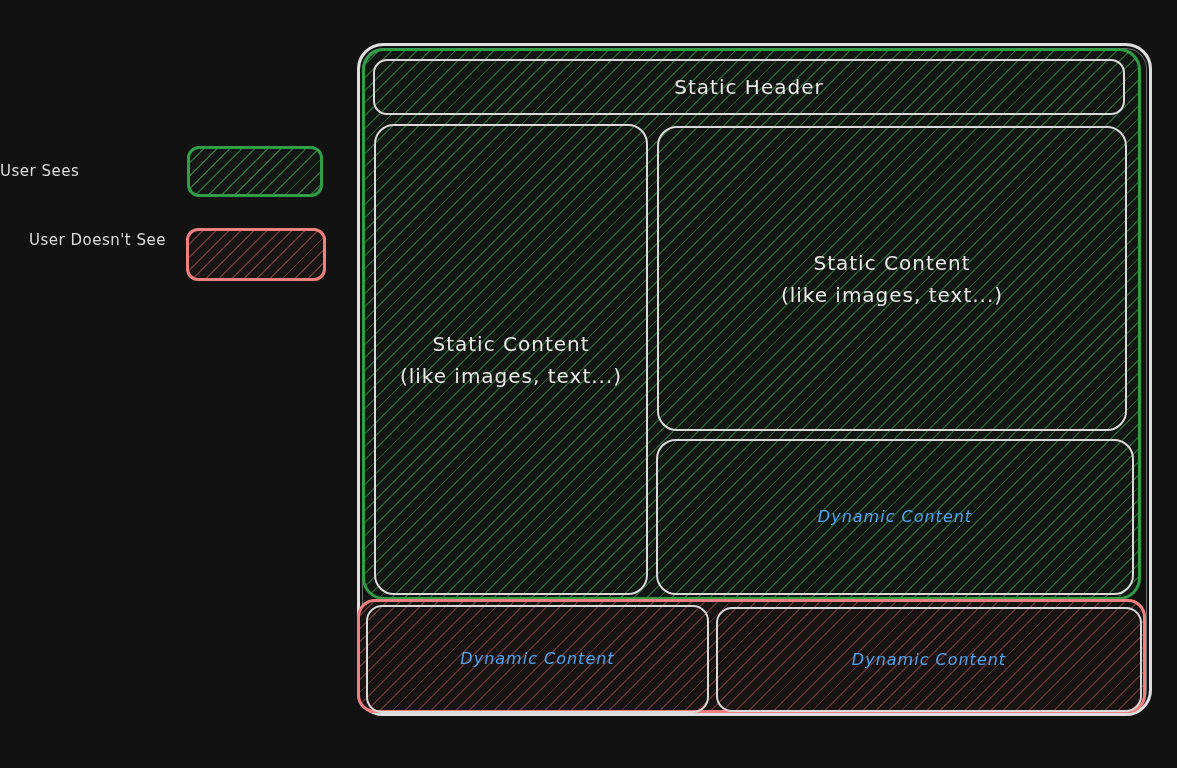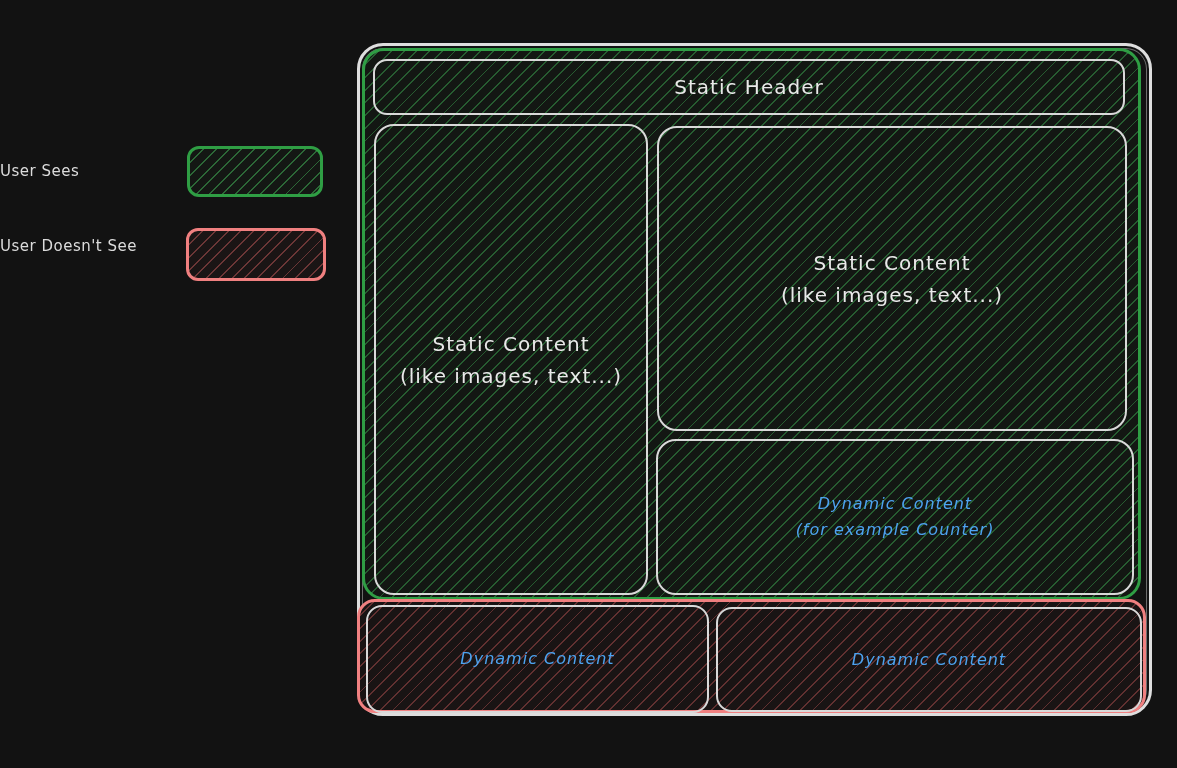--- a/index.html
+++ b/index.html
@@ -143,21 +143,21 @@
   .txt-line { display: block; }
 </style>
 </head>
 <body>
 
 <div class="canvas">
 
   <div class="legend-label" style="top: 162px;">User Sees</div>
   <div class="legend-swatch swatch-green"></div>
 
-  <div class="legend-label" style="top: 237px;">User Doesn't See</div>
+  <div class="legend-label" style="top: 231px; padding-left: 29px;">User Doesn't See</div>
   <div class="legend-swatch swatch-red"></div>
 
   <div class="page-frame">
 
     <div class="visible-region">
 
       <div class="wire-box static-header-box">
         <span class="txt-static txt-line">Static Header</span>
       </div>
 
@@ -166,21 +166,20 @@
         <span class="txt-static txt-line">(like images, text...)</span>
       </div>
 
       <div class="wire-box right-static-box">
         <span class="txt-static txt-line">Static Content</span>
         <span class="txt-static txt-line">(like images, text...)</span>
       </div>
 
       <div class="wire-box right-dynamic-box">
         <span class="txt-dynamic txt-line">Dynamic Content</span>
-        <span class="txt-dynamic txt-line">(for example Counter)</span>
       </div>
 
     </div>
 
     <div class="hidden-region">
 
       <div class="wire-box bottom-left-dynamic-box">
         <span class="txt-dynamic txt-line">Dynamic Content</span>
       </div>
 

